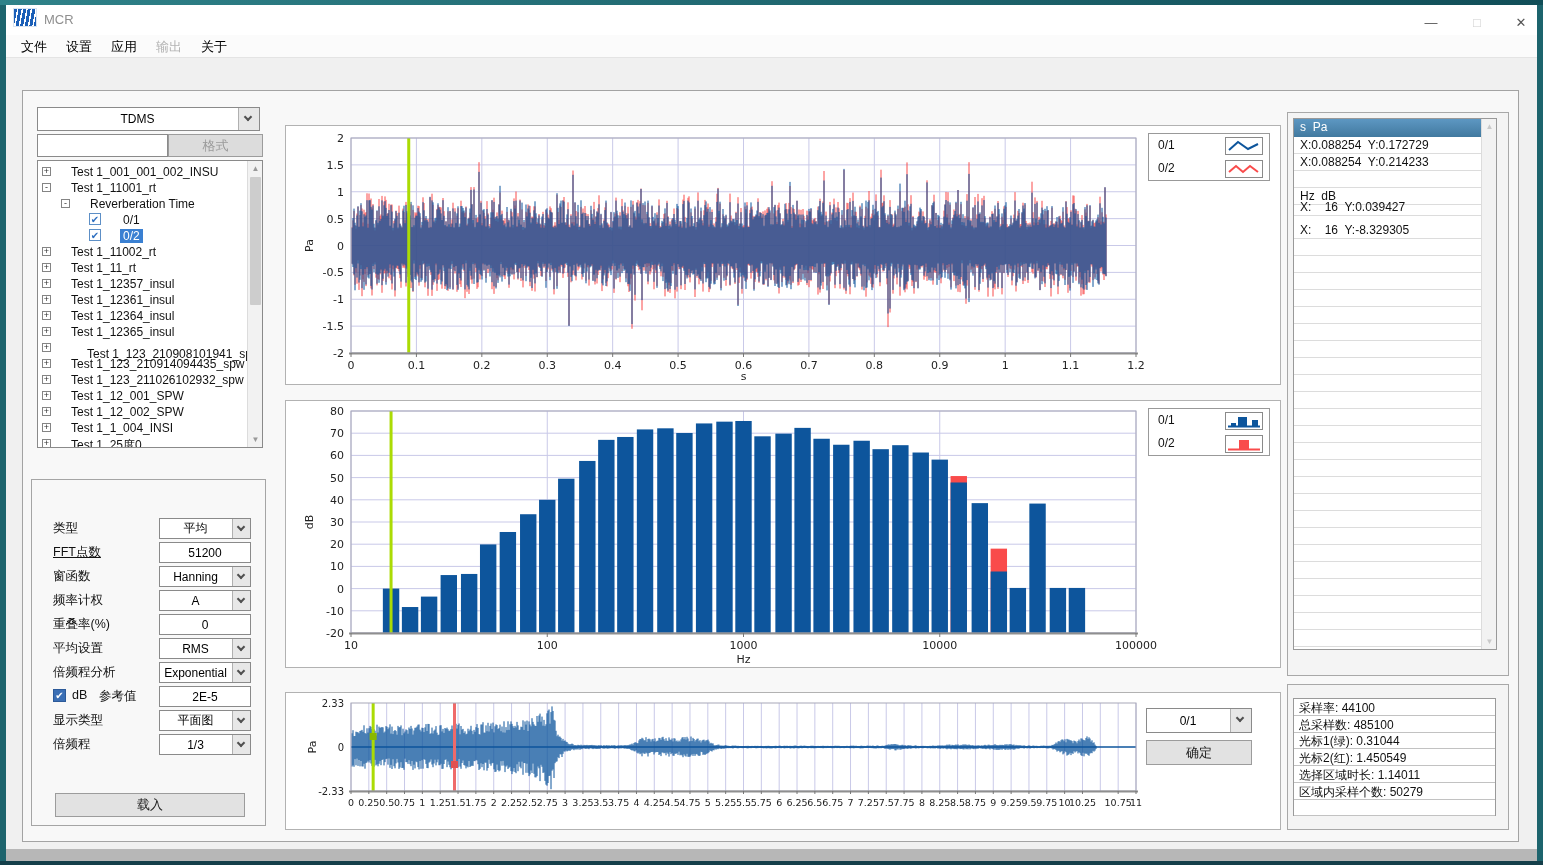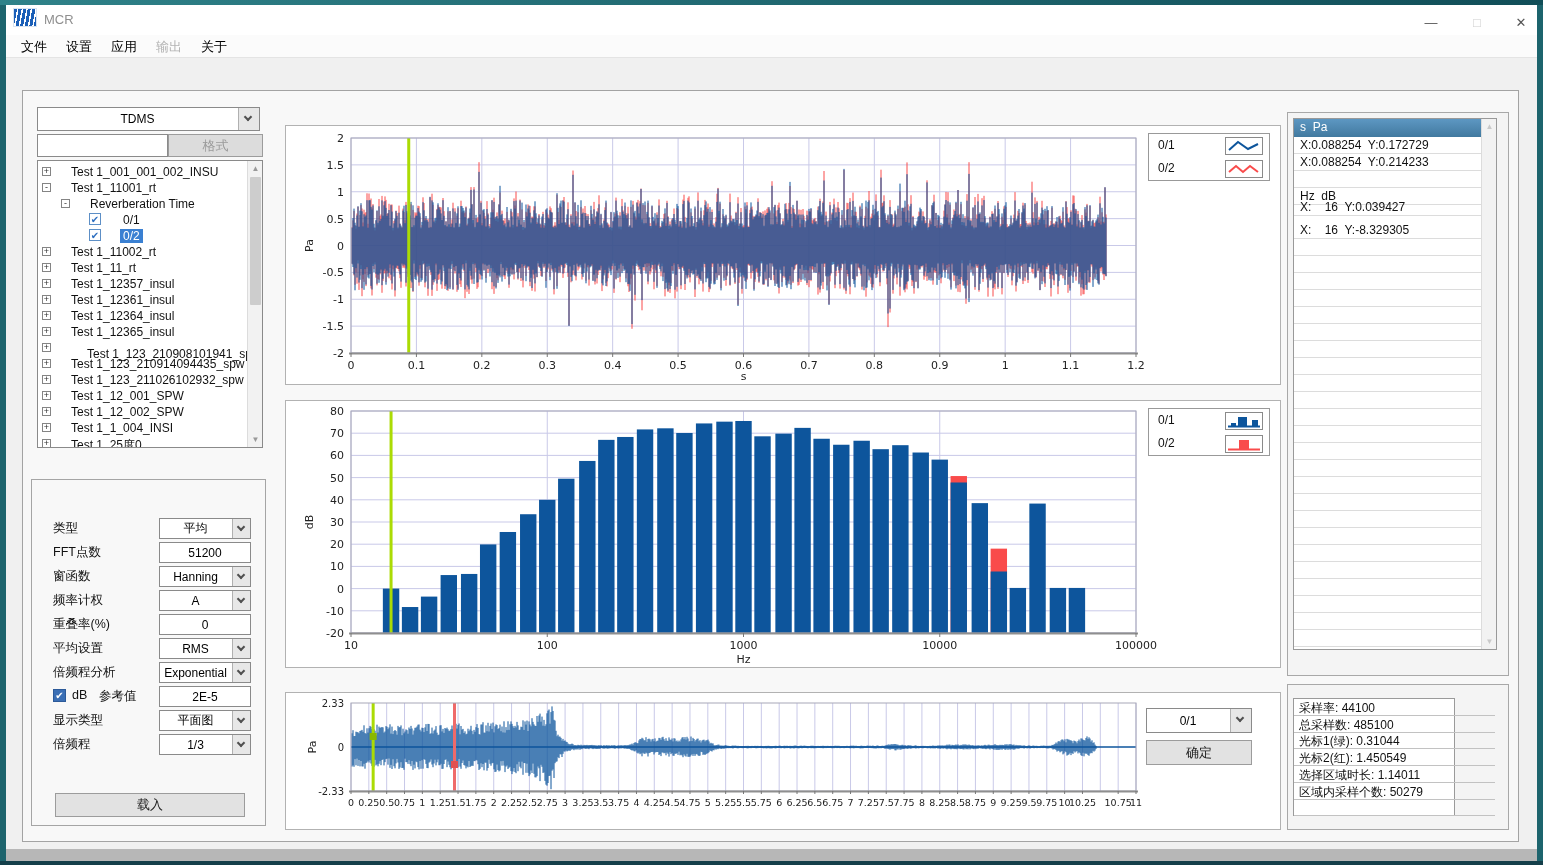--- a/index.html
+++ b/index.html
@@ -50,21 +50,21 @@
   .chartpanel{background:#fff;border:1px solid #b2b2b2;}
   .legendbox{background:#fff;border:1px solid #999;}
   .lrow{position:absolute;left:0;width:120px;height:24px;}
   .llabel{position:absolute;left:9px;top:4px;font-size:12px;color:#111;}
   .licon{position:absolute;left:76px;top:3px;width:38px;height:18px;border:1px solid #8a8a8a;background:#fff;}
   
   .groupbox{border:1px solid #a8a8a8;background:#f4f4f4;}
   .listbox{left:1293px;top:118px;width:204px;height:532px;background:#fff;border:1px solid #999;}
   .lheader{position:absolute;left:0;top:0;width:188px;height:18px;background:linear-gradient(#5d97c2,#41799f);color:#fff;font-size:12px;padding:1px 0 0 6px;white-space:pre;}
   .lsrow{position:absolute;left:0;width:188px;height:17px;border-bottom:1px solid #dcdcdc;font-size:12px;color:#111;padding:1px 0 0 6px;white-space:pre;}
-  .statbox{left:1293px;top:698px;width:162px;height:118px;background:#fff;border:1px solid #9a9a9a;}
+  .statbox{left:1293px;top:698px;width:203px;height:118px;background:#fff;border:1px solid #9a9a9a;}
   .strow{position:absolute;left:0;width:201px;height:17px;border-bottom:1px solid #c2c2c2;font-size:12px;color:#111;padding:1px 0 0 5px;white-space:pre;}
   svg text{font-family:"DejaVu Sans",sans-serif;}
 </style>
 </head>
 <body>
 
 <div class="win">
   <div class="abs edge-top"></div>
   <div class="abs edge-left"></div>
   <div class="abs edge-right"></div>
@@ -176,21 +176,21 @@
 
 
   <div class="abs formbox" id="formbox">
       <div class="flabel" style="left: 21px; top: 40px;">类型</div>
       <div class="combo abs" style="left: 127px; top: 38px; width: 92px; height: 21px;">
         <div class="val" style="right: 19px;">平均</div>
         <div class="dbtn" style="width: 18px;">
           <div class="chev" style="left: 5px; top: 5px;"></div>
         </div>
       </div>
-      <div class="flabel" style="left: 21px; top: 64px;">FFT点数</div>
+      <div class="flabel" style="left: 21px; top: 64px; text-decoration: underline;">FFT点数</div>
       <div class="tinput abs" style="left: 127px; top: 62px; width: 92px; height: 21px;">51200</div>
       <div class="flabel" style="left: 21px; top: 88px;">窗函数</div>
       <div class="combo abs" style="left: 127px; top: 86px; width: 92px; height: 21px;">
         <div class="val" style="right: 19px;">Hanning</div>
         <div class="dbtn" style="width: 18px;">
           <div class="chev" style="left: 5px; top: 5px;"></div>
         </div>
       </div>
       <div class="flabel" style="left: 21px; top: 112px;">频率计权</div>
       <div class="combo abs" style="left: 127px; top: 110px; width: 92px; height: 21px;">

